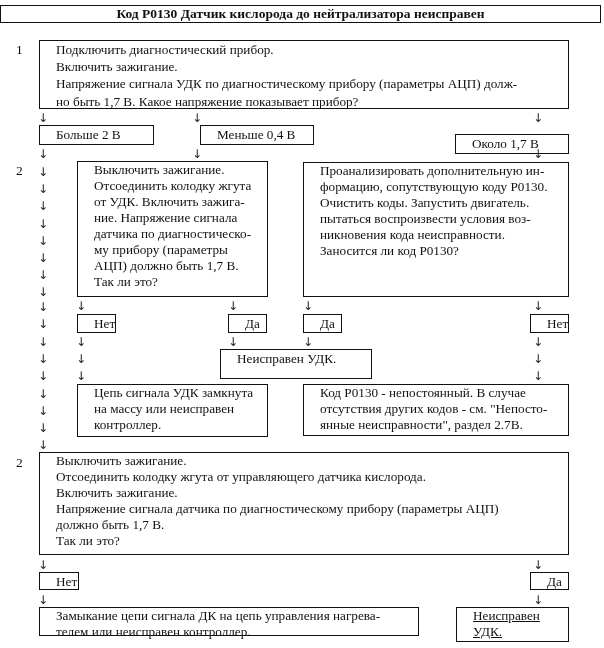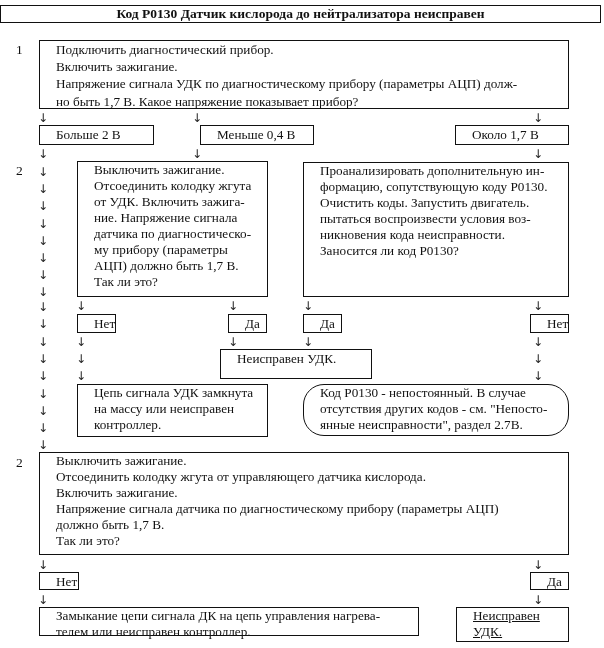--- a/index.html
+++ b/index.html
@@ -35,21 +35,21 @@
 <div class="arr" style="left:38px; top:112px;">↓</div>
 <div class="arr" style="left:192px; top:112px;">↓</div>
 <div class="arr" style="left:533px; top:112px;">↓</div>
 
 <div class="box" style="left:39px; top:125px; width:115px; height:20px;">
     <span class="ln">Больше 2 В</span>
   </div>
 <div class="box" style="left:200px; top:125px; width:114px; height:20px;">
     <span class="ln">Меньше 0,4 В</span>
   </div>
-<div class="box" style="left:455px; top:125px; width:114px; height:20px;">
+<div class="box" style="left:455px; top:134px; width:114px; height:20px;">
     <span class="ln">Около 1,7 В</span>
   </div>
 
 <div class="arr" style="left:38px; top:148px;">↓</div>
 <div class="arr" style="left:192px; top:148px;">↓</div>
 <div class="arr" style="left:533px; top:148px;">↓</div>
 
 <div class="arr" style="left:38px; top:166px;">↓</div>
 <div class="arr" style="left:38px; top:183px;">↓</div>
 <div class="arr" style="left:38px; top:200px;">↓</div>
@@ -118,21 +118,21 @@
 <div class="box" style="left:220px; top:349px; width:152px; height:30px;">
     <span class="ln">Неисправен УДК.</span>
   </div>
 
 <div class="box" style="left:77px; top:384px; width:191px; height:53px;">
   <span class="ln small">Цепь сигнала УДК замкнута</span>
   <span class="ln small">на массу или неисправен</span>
   <span class="ln small">контроллер.</span>
 </div>
 
-<div class="box" style="left:303px; top:384px; width:266px; height:52px;border-radius:21px;">
+<div class="box" style="left:303px; top:384px; width:266px; height:52px;">
   <span class="ln small">Код P0130 - непостоянный. В случае</span>
   <span class="ln small">отсутствия других кодов - см. "Непосто-</span>
   <span class="ln small">янные неисправности", раздел 2.7В.</span>
 </div>
 
 <div class="box" style="left:39px; top:452px; width:530px; height:103px;">
   <span class="ln small">Выключить зажигание.</span>
   <span class="ln small">Отсоединить колодку жгута от управляющего датчика кислорода.</span>
   <span class="ln small">Включить зажигание.</span>
   <span class="ln small">Напряжение сигнала датчика по диагностическому прибору (параметры АЦП)</span>

